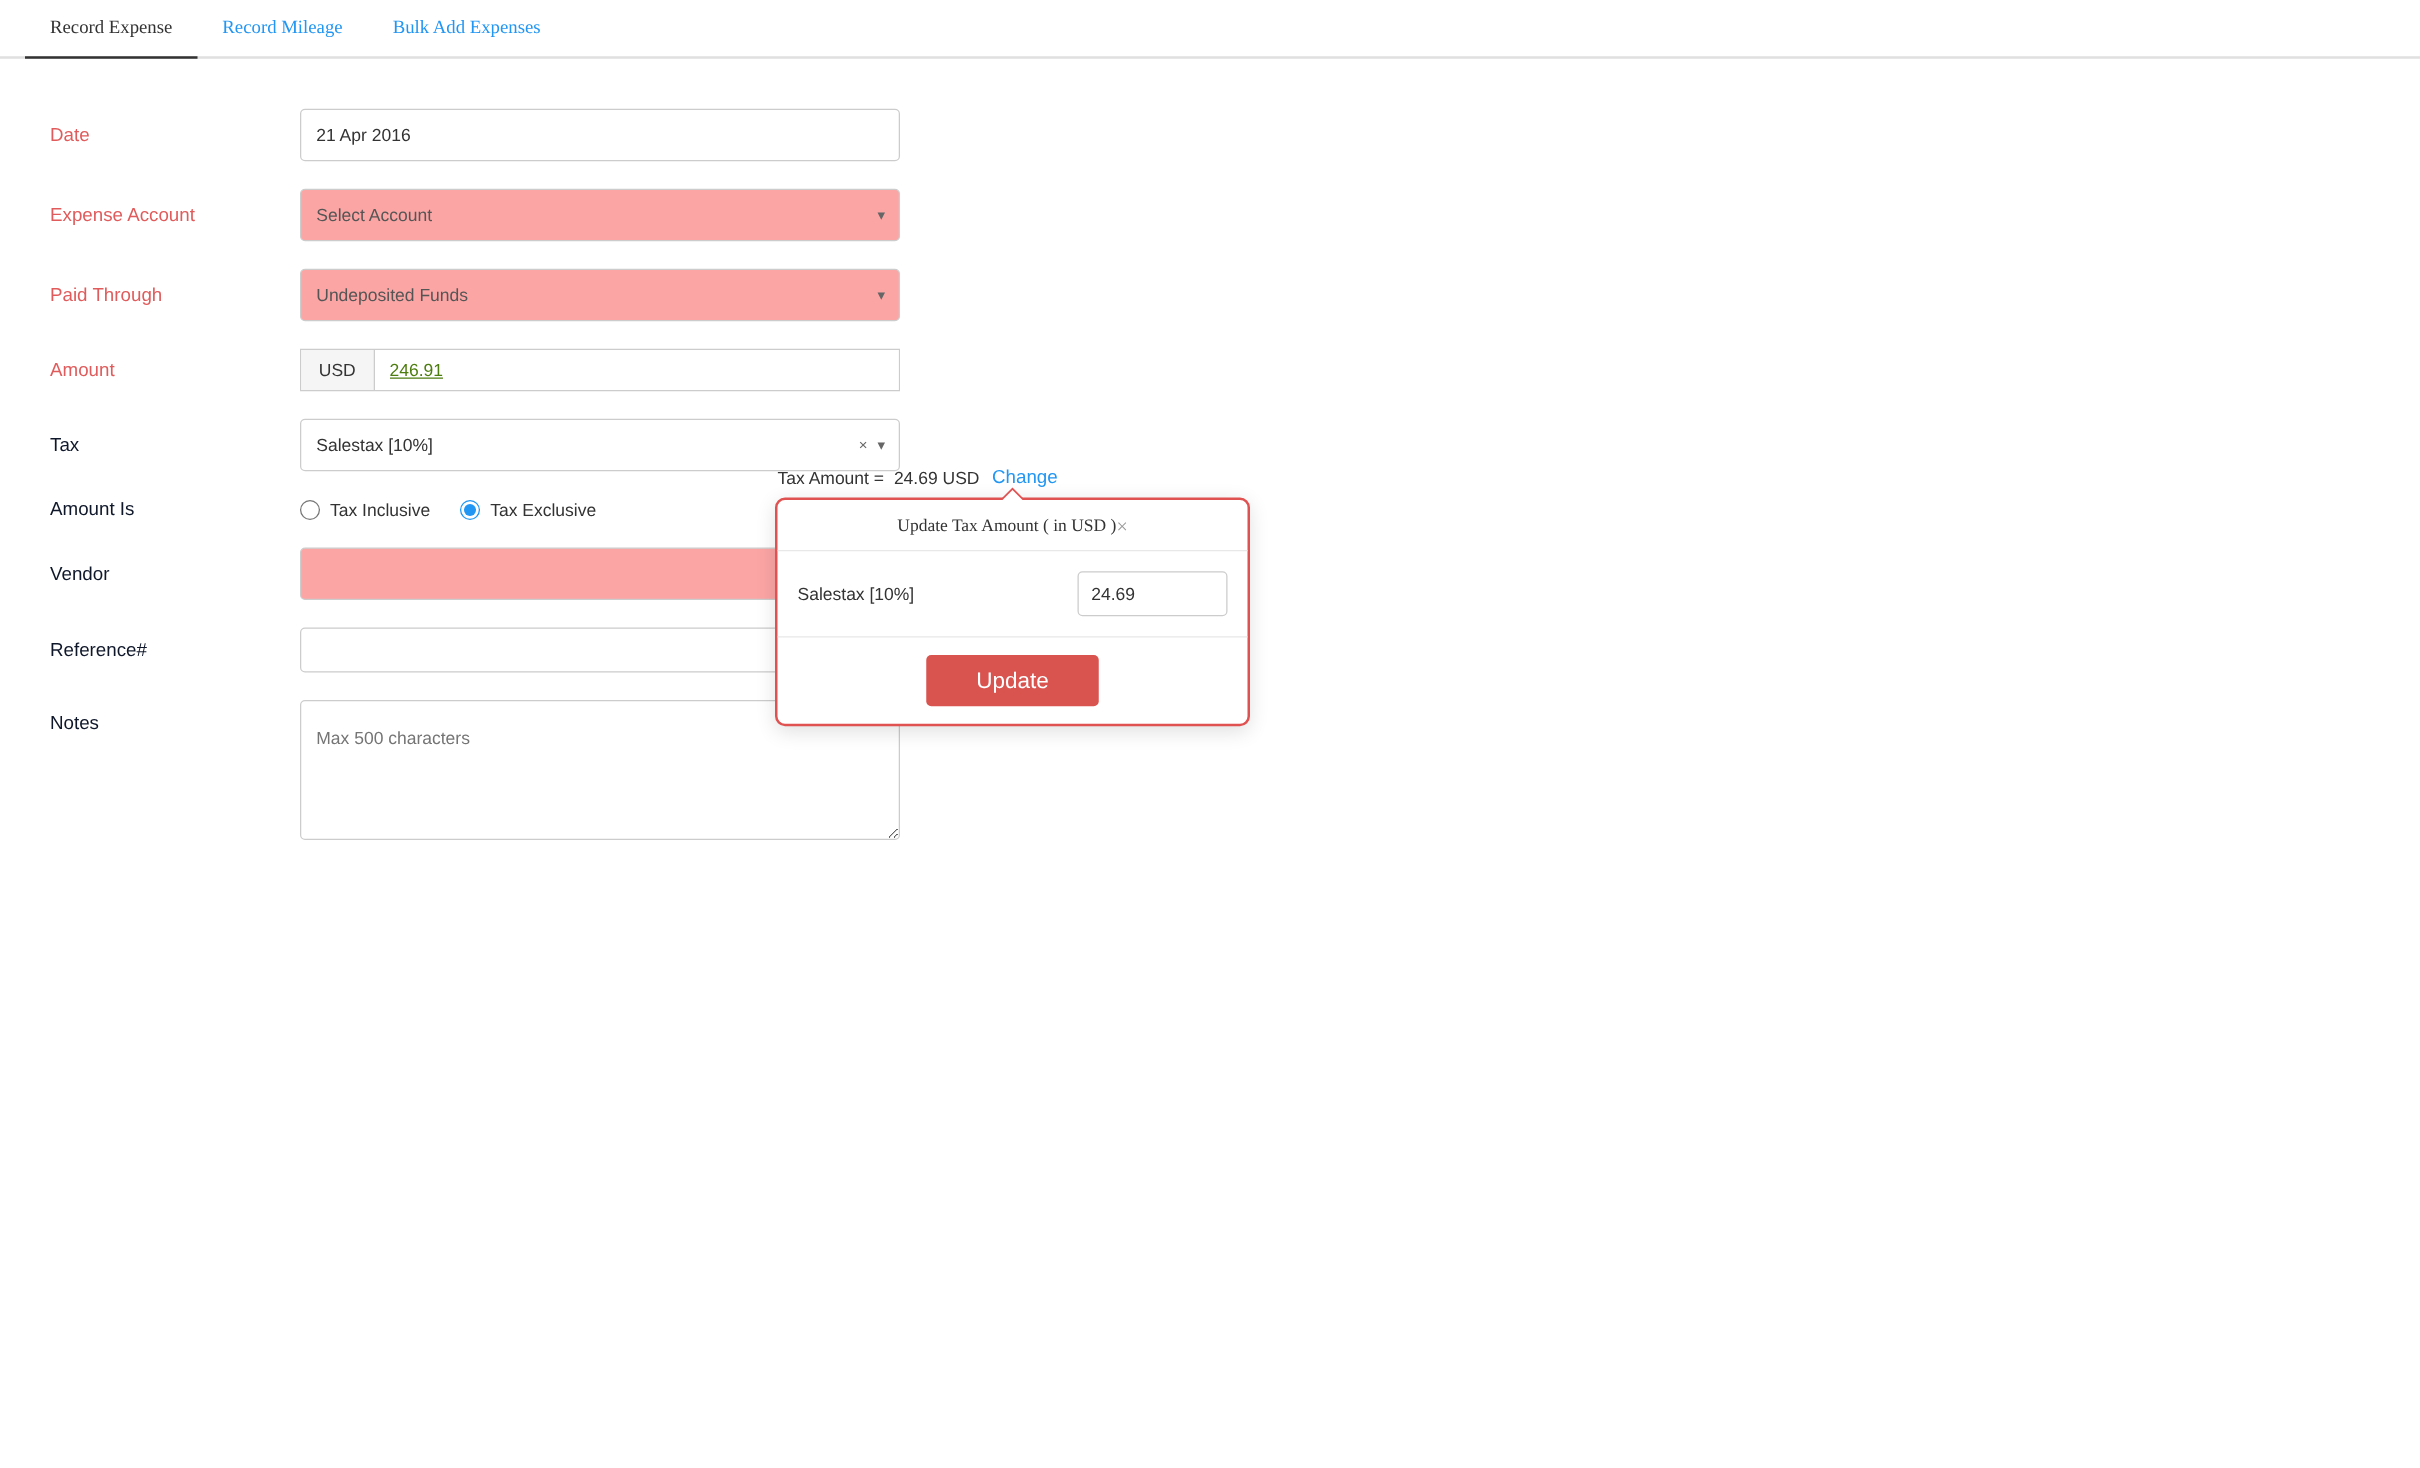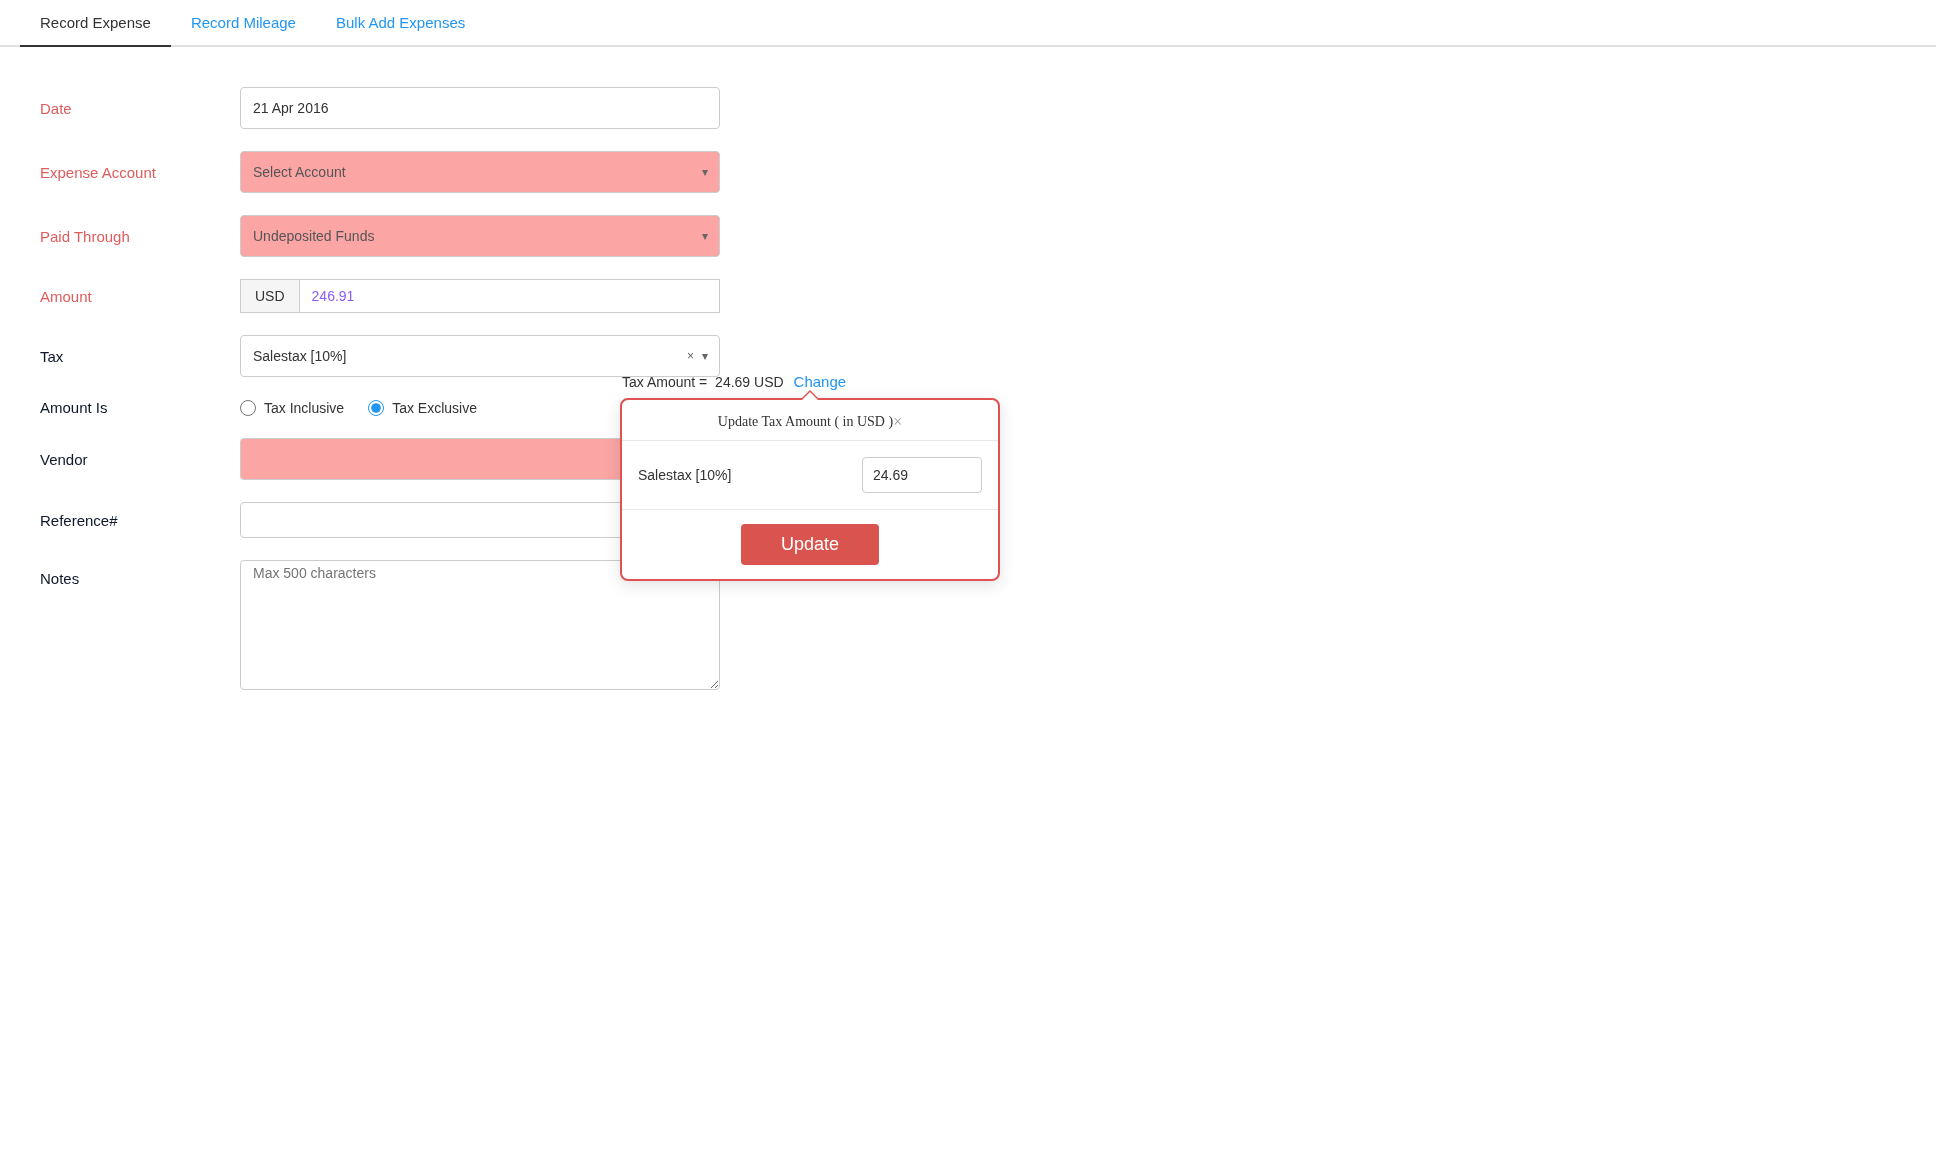--- a/index.html
+++ b/index.html
@@ -8,20 +8,21 @@
       background: #fff;
       color: #333;
       font-size: 14px;
     }
 
     .tabs {
       display: flex;
       border-bottom: 2px solid #e0e0e0;
       padding: 0 20px;
       margin-bottom: 30px;
+      font-family: Liberation Serif, serif;
     }
 
     .tab {
       padding: 14px 20px;
       cursor: pointer;
       font-size: 15px;
       color: #2196f3;
       border-bottom: 2px solid transparent;
       margin-bottom: -2px;
       text-decoration: none;
@@ -118,22 +119,23 @@
       display: flex;
       align-items: center;
       font-weight: 500;
     }
 
     .amount-input {
       flex: 1;
       border: none;
       padding: 8px 12px;
       font-size: 14px;
-      color: #8b5cf6;
-      outline: none;
+      color: #4d7c0f;
+      outline: none;
+      text-decoration: underline;
     }
 
     .tax-select-wrapper {
       flex: 1;
       max-width: 480px;
       position: relative;
     }
 
     .tax-select-wrapper select {
       width: 100%;
@@ -181,24 +183,24 @@
     .radio-option input[type="radio"] {
       cursor: pointer;
       width: 16px;
       height: 16px;
       accent-color: #2196f3;
     }
 
     .notes-textarea {
       flex: 1;
       max-width: 480px;
-      height: 130px;
-      border: 1px solid #ccc;
-      border-radius: 4px;
-      padding: 4px 12px;
+      height: 112px;
+      border: 1px solid #ccc;
+      border-radius: 4px;
+      padding: 21px 12px;
       font-size: 14px;
       color: #701a75;
       resize: vertical;
       outline: none;
       font-family: inherit;
     }
 
     
     .tax-panel-container {
       position: absolute;

